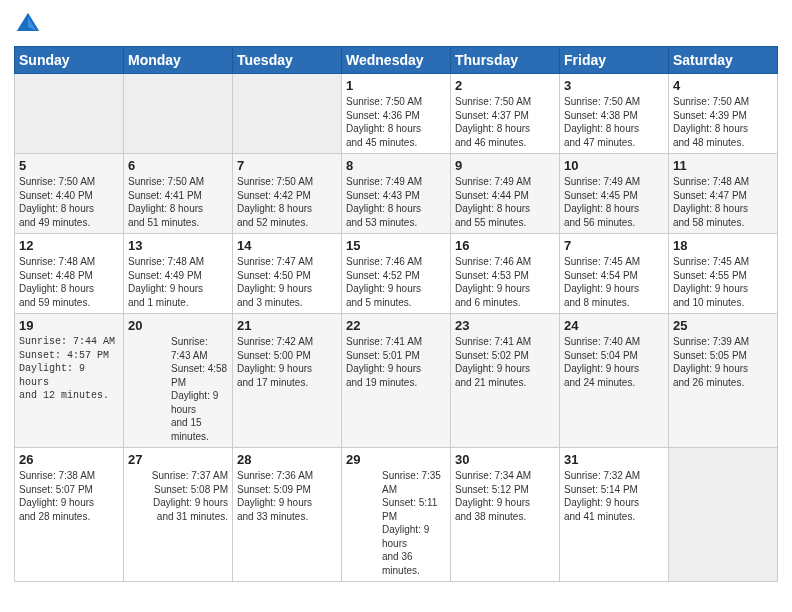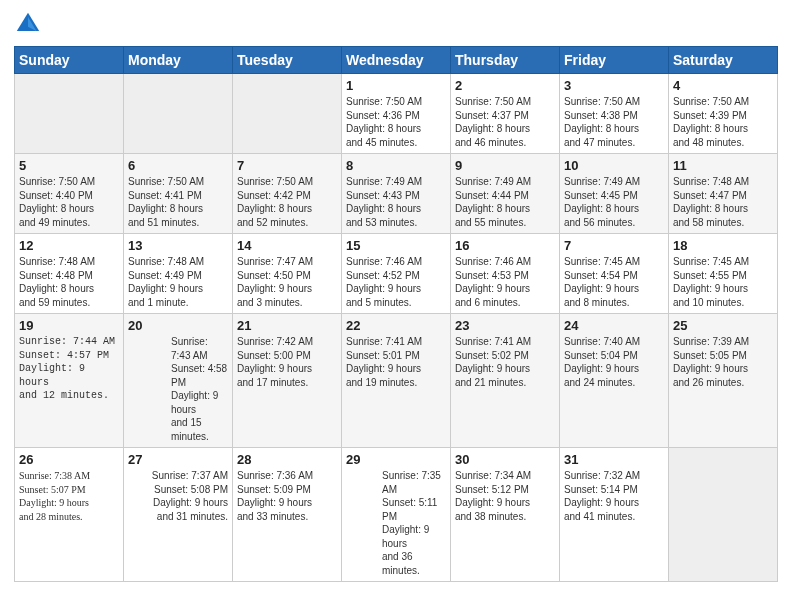--- a/index.html
+++ b/index.html
@@ -315,21 +315,21 @@
             <span class="day-number">25</span>
             <div class="day-info" style="white-space: pre-line;">Sunrise: 7:39 AM
 Sunset: 5:05 PM
 Daylight: 9 hours
 and 26 minutes.</div>
           </td>
         </tr>
         <tr>
           <td>
             <span class="day-number">26</span>
-            <div class="day-info" style="white-space: pre-line; font-family: Liberation Serif, serif;">Sunrise: 7:38 AM
+            <div class="day-info" style="white-space: pre-line;">Sunrise: 7:38 AM
 Sunset: 5:07 PM
 Daylight: 9 hours
 and 28 minutes.</div>
           </td>
           <td>
             <span class="day-number">27</span>
             <div class="day-info" style="white-space: pre-line; text-align: right;">Sunrise: 7:37 AM
 Sunset: 5:08 PM
 Daylight: 9 hours
 and 31 minutes.</div>

